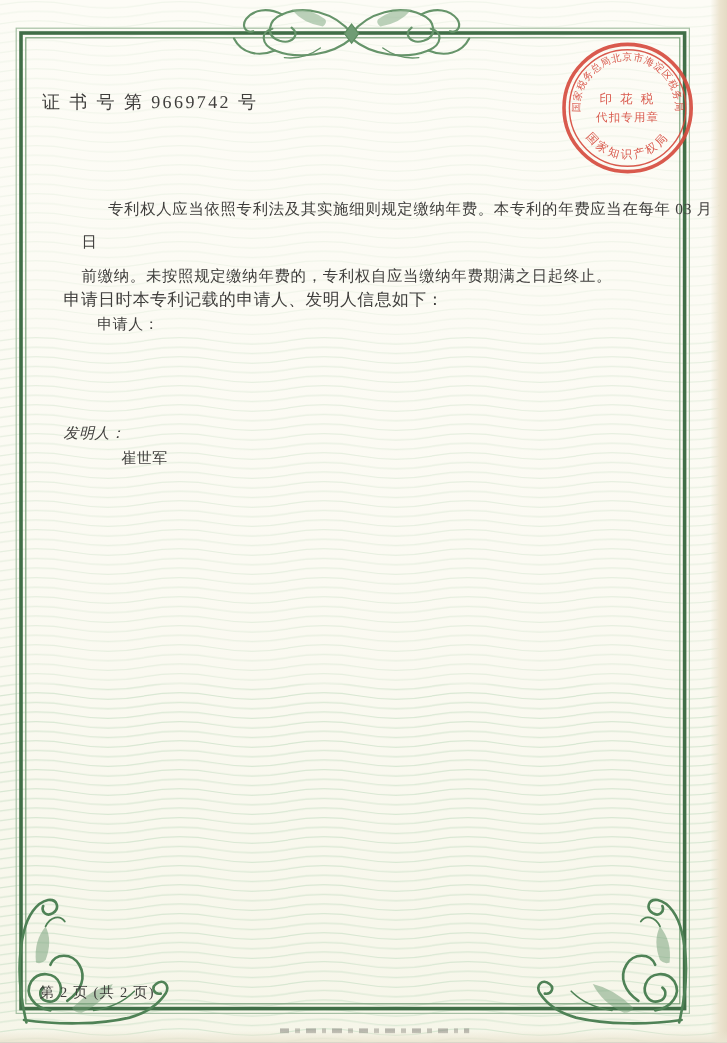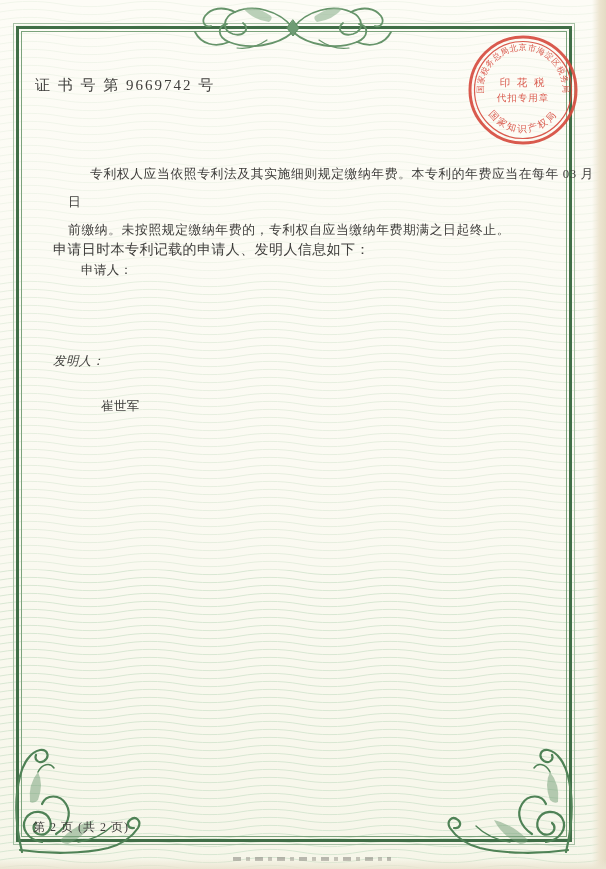--- a/index.html
+++ b/index.html
@@ -18,21 +18,21 @@
   .scan-right{top:0;right:0;width:14px;height:869px;background:linear-gradient(90deg,rgba(236,228,208,0),#ece4d0 55%,#e4dbc4);}
   .scan-bottom{left:0;bottom:0;width:606px;height:10px;background:linear-gradient(180deg,rgba(236,230,212,0),#ebe5d2);}
   
   .cert-no{left:35px;top:76px;font-size:15px;letter-spacing:2px;}
   .para{left:33px;top:160px;width:548px;font-size:12.8px;letter-spacing:0.6px;line-height:28px;margin-left:35px;}
   .para .l1{text-indent:22px;}
   .info-heading{left:53px;top:241px;font-size:14px;letter-spacing:0.4px;}
   .applicant-label{left:53px;top:262px;font-size:12.5px;letter-spacing:0.4px;margin-left:28px;}
   .applicant-name{left:101px;top:283px;font-size:12.5px;letter-spacing:0.4px;}
   .inventor-label{left:53px;top:353px;font-size:12.5px;letter-spacing:0.4px;font-style:italic;}
-  .inventor-name{left:101px;top:374px;font-size:12.5px;letter-spacing:0.4px;margin-top:24px;}
+  .inventor-name{left:101px;top:374px;font-size:12.5px;letter-spacing:0.4px;}
   .page-footer{left:33px;top:819px;width:470px;font-size:12px;letter-spacing:1px;}
   
   .clipped-frag{left:233px;top:857px;width:158px;height:4px;opacity:.55;
     background:repeating-linear-gradient(90deg,#85837c 0 8px,transparent 8px 13px,#9a988f 13px 17px,transparent 17px 22px);}
   svg{display:block;}
 </style>
 </head>
 <body>
 
 <div class="stage">

